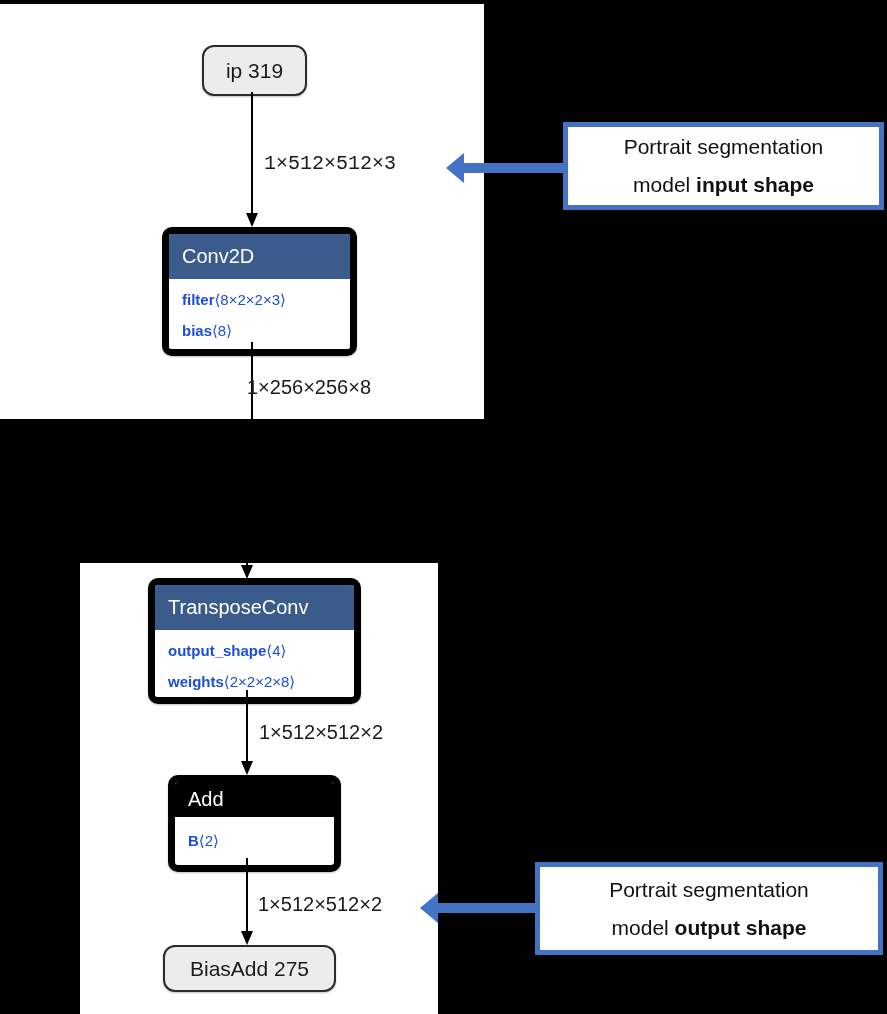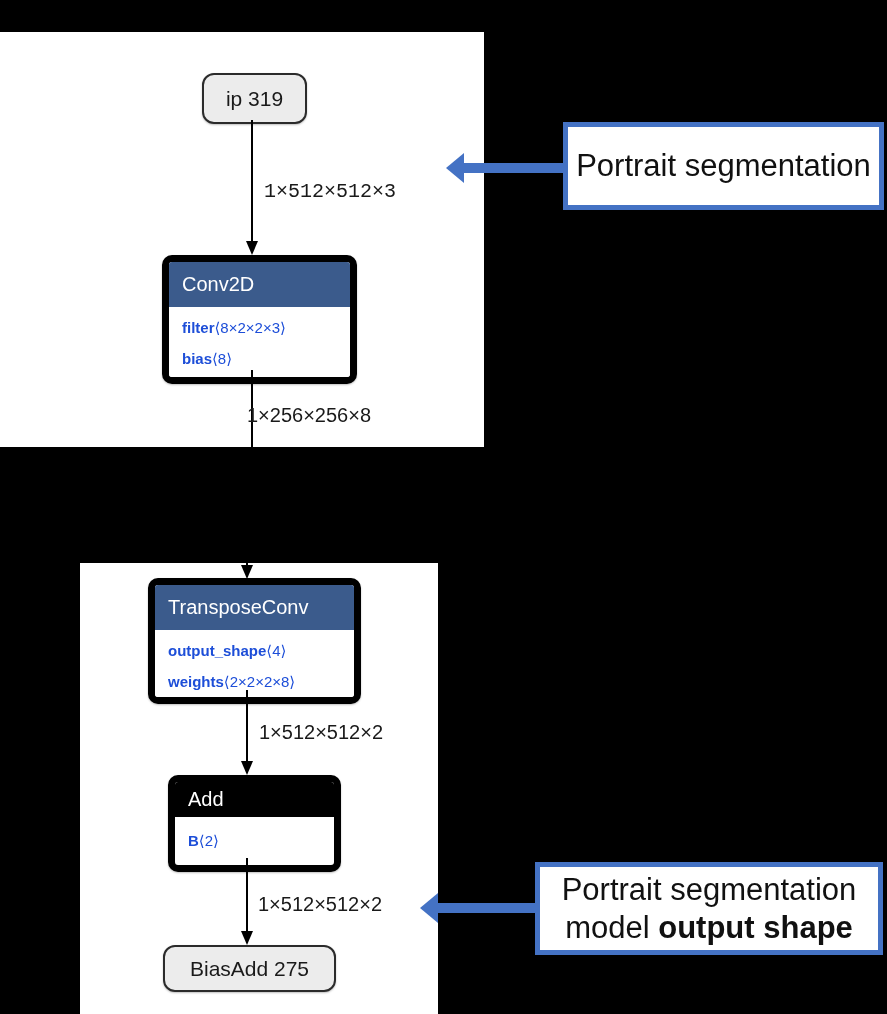--- a/index.html
+++ b/index.html
@@ -22,33 +22,33 @@
   
   .edge{position:absolute;width:2px;background:#000;}
   .arrowhead-down{position:absolute;width:0;height:0;
                   border-left:6px solid transparent;border-right:6px solid transparent;
                   border-top:14px solid #000;}
   .edge-label{position:absolute;font-size:20px;color:#1a1a1a;white-space:nowrap;}
   
   .callout{position:absolute;background:#fff;border:5px solid #4472c4;box-sizing:border-box;
            display:flex;flex-direction:column;align-items:center;justify-content:center;
            text-align:center;color:#111;}
-  .callout .line{font-size:31px;line-height:38px;white-space:nowrap;}
+  .callout .line{font-size:21px;line-height:38px;white-space:nowrap;}
   .callout .bold{font-weight:bold;}
   .blue-shaft{position:absolute;height:10px;background:#4472c4;}
   .blue-arrowhead-left{position:absolute;width:0;height:0;
                        border-top:15px solid transparent;border-bottom:15px solid transparent;
                        border-right:18px solid #4472c4;}
 </style>
 </head>
 <body>
 
 <div id="page">
 
-  <div class="panel" style="left:0;top:4px;width:484px;height:415px;margin-top:28px;">
+  <div class="panel" style="left:0;top:4px;width:484px;height:415px;">
 
     <div class="io-node" style="left:202px;top:41px;width:101px;height:47px;">
       <span>ip 319</span>
     </div>
 
     <div class="edge" style="left:251px;top:88px;height:121px;"></div>
     <div class="arrowhead-down" style="left:246px;top:209px;"></div>
     <div class="edge-label" style="left:264px;top:148px;font-family:Liberation Mono, monospace;">1×512×512×3</div>
 
     <div class="op-node" style="left:162px;top:223px;width:181px;height:115px;">
@@ -107,20 +107,21 @@
     <div class="arrowhead-down" style="left:161px;top:368px;"></div>
     <div class="edge-label" style="left:178px;top:330px;">1×512×512×2</div>
 
     <div class="io-node" style="left:83px;top:382px;width:169px;height:43px;">
       <span>BiasAdd 275</span>
     </div>
   </div>
 
   <div class="callout" style="left:563px;top:122px;width:321px;height:88px;">
     <div class="line">Portrait segmentation</div>
+    <div class="line"><span>model </span><span class="bold">input shape</span></div>
   </div>
   <div class="blue-shaft" style="left:461px;top:163px;width:102px;"></div>
   <div class="blue-arrowhead-left" style="left:446px;top:153px;"></div>
 
   <div class="callout" style="left:535px;top:862px;width:348px;height:93px;">
     <div class="line">Portrait segmentation</div>
     <div class="line"><span>model </span><span class="bold">output shape</span></div>
   </div>
   <div class="blue-shaft" style="left:435px;top:903px;width:100px;"></div>
   <div class="blue-arrowhead-left" style="left:420px;top:893px;"></div>

